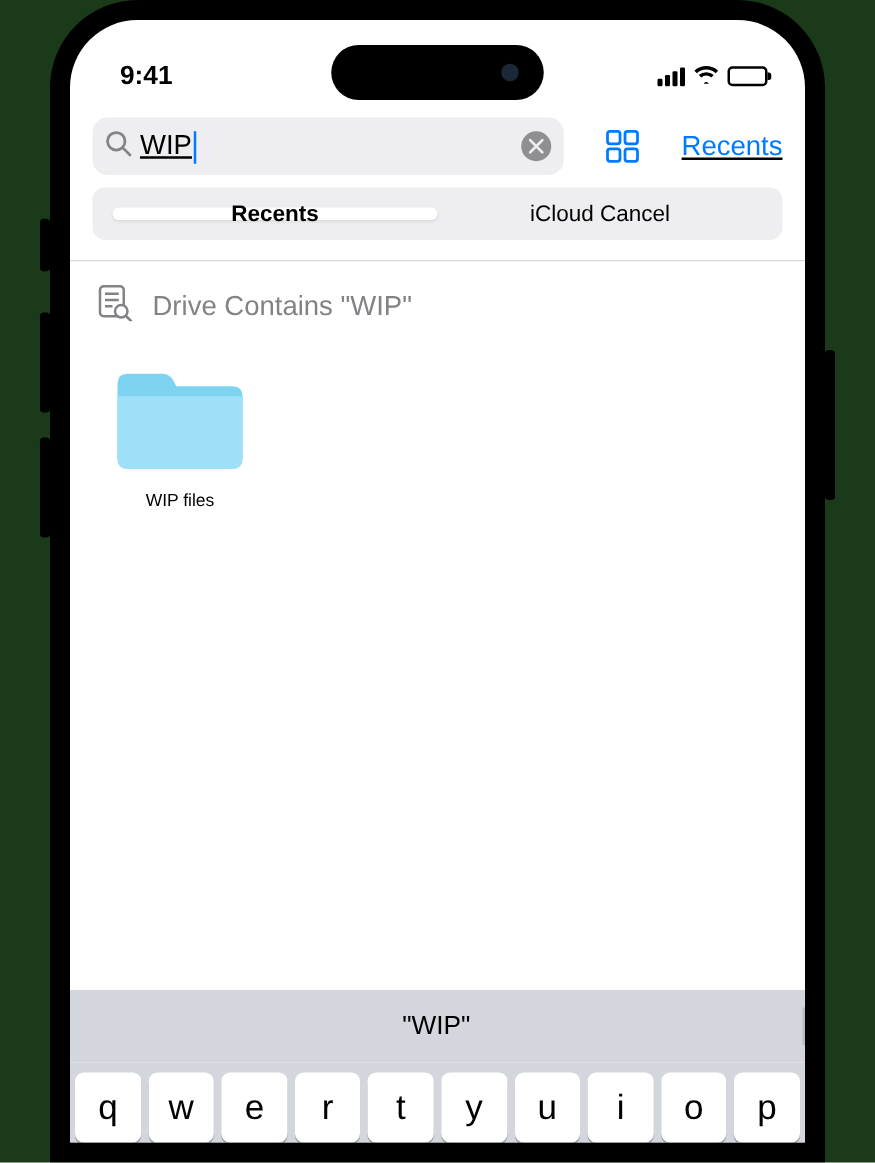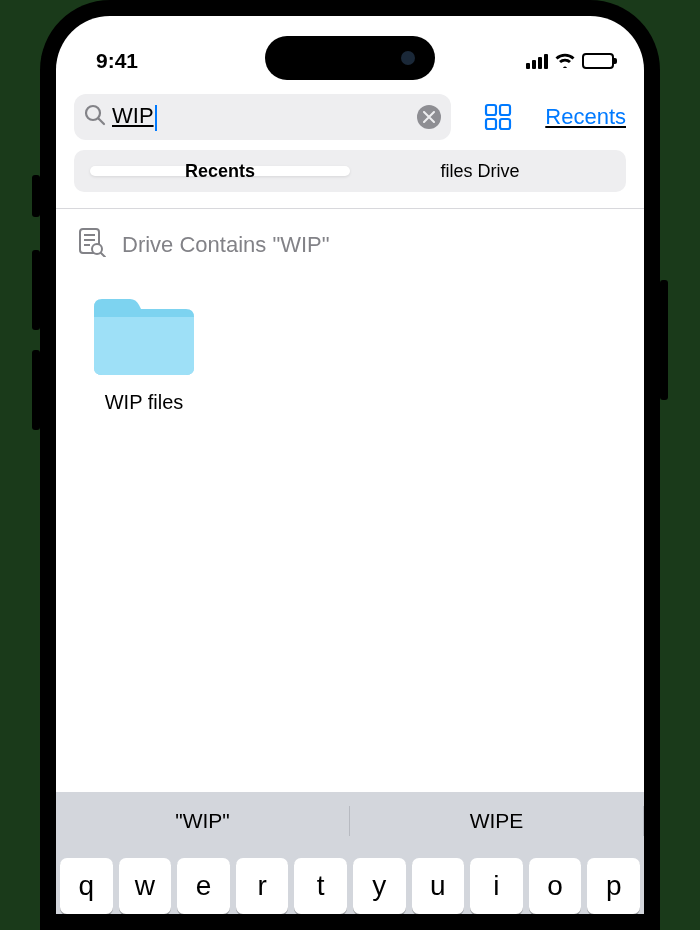--- a/index.html
+++ b/index.html
@@ -125,21 +125,21 @@
   }
 
   .results {
     flex:1;padding:22px 18px;
     display:flex;flex-wrap:wrap;
     align-content:flex-start;
   }
   .folder-item {
     width:140px;display:flex;flex-direction:column;align-items:center;gap:8px;
   }
-  .folder-name { font-size:20px;color:#000;text-align:center; }
+  .folder-name { font-size:14px;color:#000;text-align:center; }
 
   .predictive {
     height:58px;background:#d3d6dc;
     display:flex;align-items:center;
   }
   .pred-item {
     flex:1;text-align:center;font-size:21px;color:#000;
   }
   .pred-sep{width:1px;height:30px;background:#b7bac1;}
 
@@ -213,21 +213,21 @@
             <rect x="17" y="3" width="10" height="10" rx="2" fill="none" stroke="#007aff" stroke-width="2.2"></rect>
             <rect x="3" y="17" width="10" height="10" rx="2" fill="none" stroke="#007aff" stroke-width="2.2"></rect>
             <rect x="17" y="17" width="10" height="10" rx="2" fill="none" stroke="#007aff" stroke-width="2.2"></rect>
           </svg>
       </span>
       <span class="cancel-btn">Recents</span>
     </div>
 
     <div class="segmented">
       <div class="segment active">Recents</div>
-      <div class="segment">files Drive</div>
+      <div class="segment">iCloud Cancel</div>
     </div>
     <div class="divider"></div>
 
     <div class="suggestion-row">
       <span>
         <svg width="28" height="30" viewBox="0 0 28 30">
             <rect x="2" y="2" width="19" height="24" rx="3" fill="none" stroke="#828287" stroke-width="2"></rect>
             <line x1="6" y1="8" x2="17" y2="8" stroke="#828287" stroke-width="2"></line>
             <line x1="6" y1="13" x2="17" y2="13" stroke="#828287" stroke-width="2"></line>
             <line x1="6" y1="18" x2="12" y2="18" stroke="#828287" stroke-width="2"></line>
@@ -246,21 +246,20 @@
             <path d="M4 24 L104 24 L104 74 Q104 82 96 82 L12 82 Q4 82 4 74 Z" fill="#9ee0f7"></path>
           </svg>
         </span>
         <span class="folder-name">WIP files</span>
       </div>
     </div>
 
     <div class="predictive">
       <div class="pred-item">"WIP"</div>
       <div class="pred-sep"></div>
-      <div class="pred-item">WIPE</div>
       <div class="pred-sep"></div>
     </div>
 
     <div class="keyboard">
       <div class="key">q</div>
       <div class="key">w</div>
       <div class="key">e</div>
       <div class="key">r</div>
       <div class="key">t</div>
       <div class="key">y</div>

